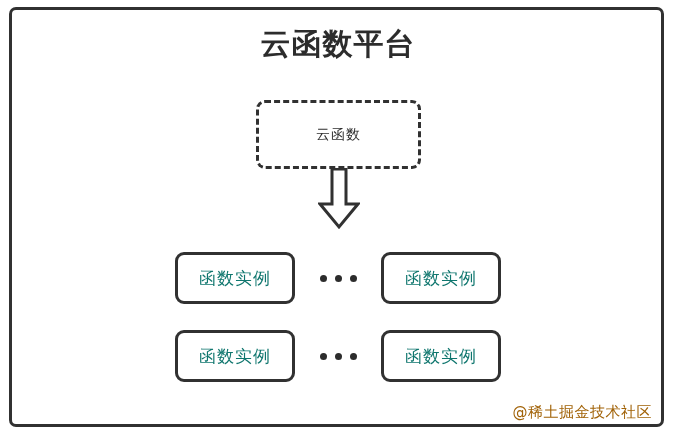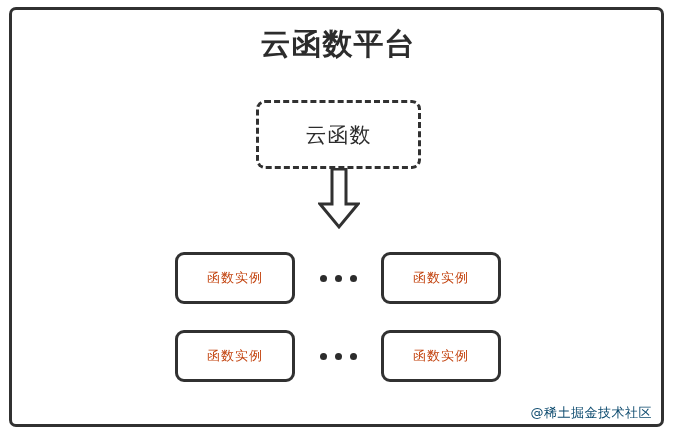--- a/index.html
+++ b/index.html
@@ -63,21 +63,21 @@
     height: 69px;
     box-sizing: border-box;
     border: 3px dashed #313131;
     border-radius: 9px;
     background: #ffffff;
     display: flex;
     align-items: center;
     justify-content: center;
   }
   .cloud-function-label {
-    font-size: 21px;
+    font-size: 14px;
     color: #2c2c2c;
     letter-spacing: 1px;
     white-space: nowrap;
   }
 
   
   .flow-arrow {
     position: absolute;
     left: 318px;
     top: 168px;
@@ -103,22 +103,22 @@
     height: 52px;
     box-sizing: border-box;
     border: 3px solid #313131;
     border-radius: 9px;
     background: #ffffff;
     display: flex;
     align-items: center;
     justify-content: center;
   }
   .instance-label {
-    font-size: 13px;
-    color: #c2410c;
+    font-size: 17px;
+    color: #0f766e;
     letter-spacing: 1px;
     white-space: nowrap;
   }
 
   .ellipsis-gap {
     width: 86px;
     height: 52px;
     display: flex;
     align-items: center;
     justify-content: center;
@@ -129,22 +129,22 @@
     height: 7px;
     border-radius: 50%;
     background: #2c2c2c;
   }
 
   
   .watermark {
     position: absolute;
     right: 24px;
     bottom: 12px;
-    font-size: 13px;
-    color: #0c4a6e;
+    font-size: 15px;
+    color: #a16207;
     letter-spacing: 0.5px;
     white-space: nowrap;
   }
 </style>
 </head>
 <body>
 
 <div id="diagram-canvas">
 
   <div class="platform-frame"></div>

